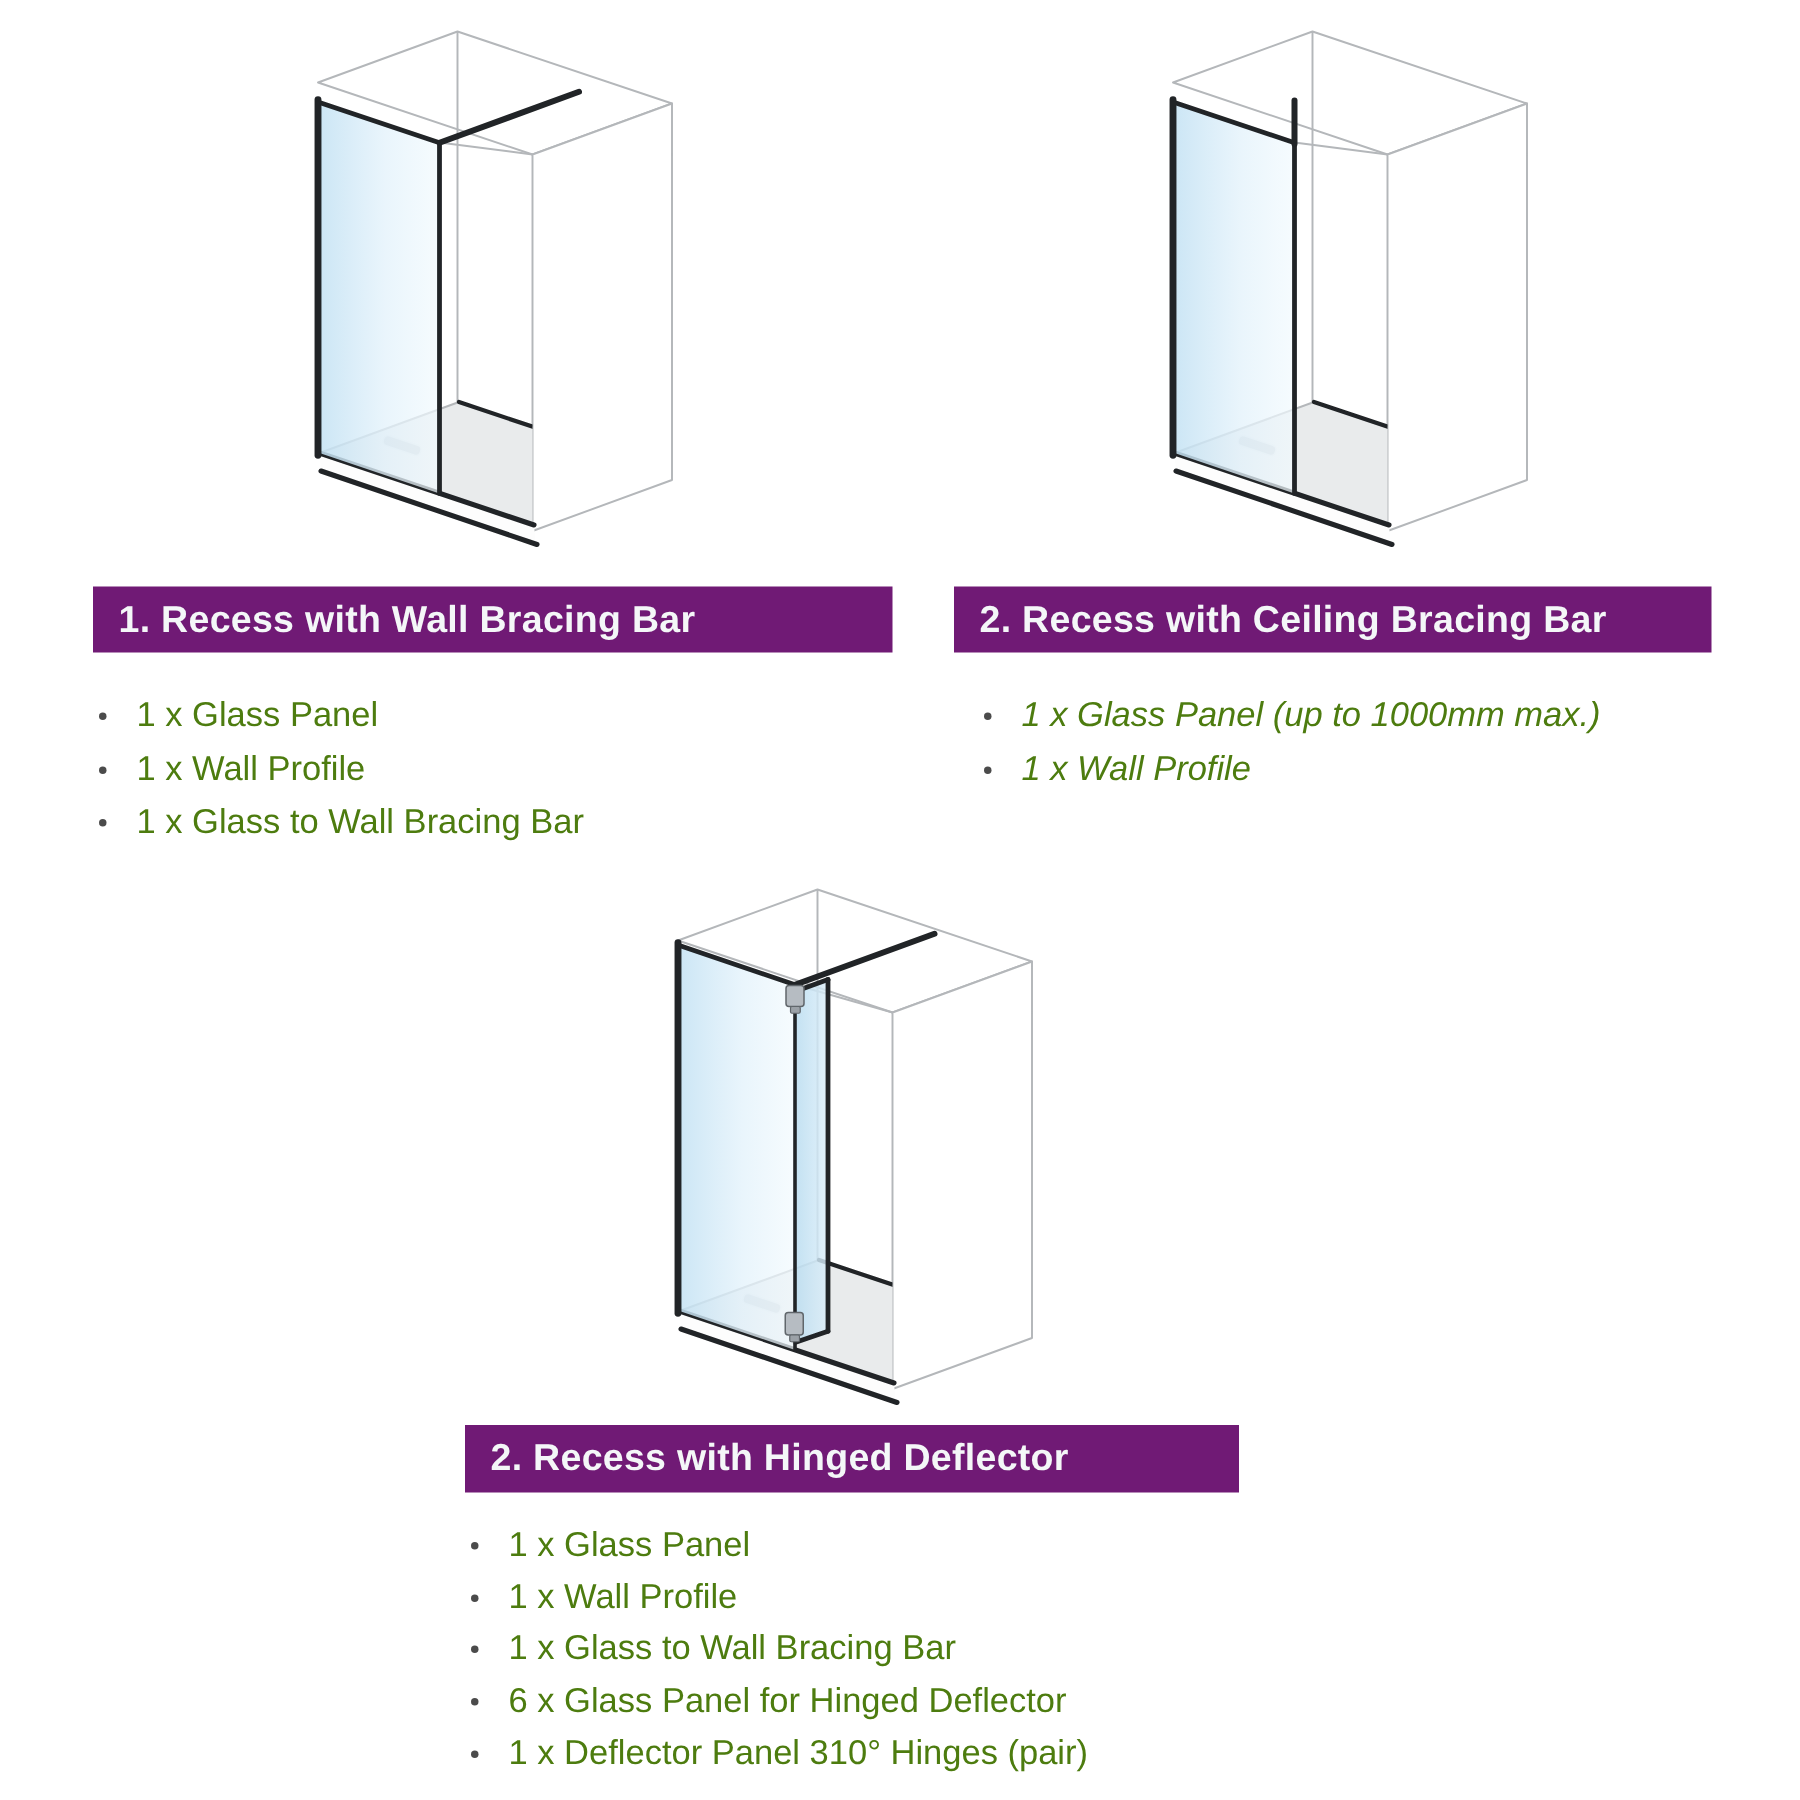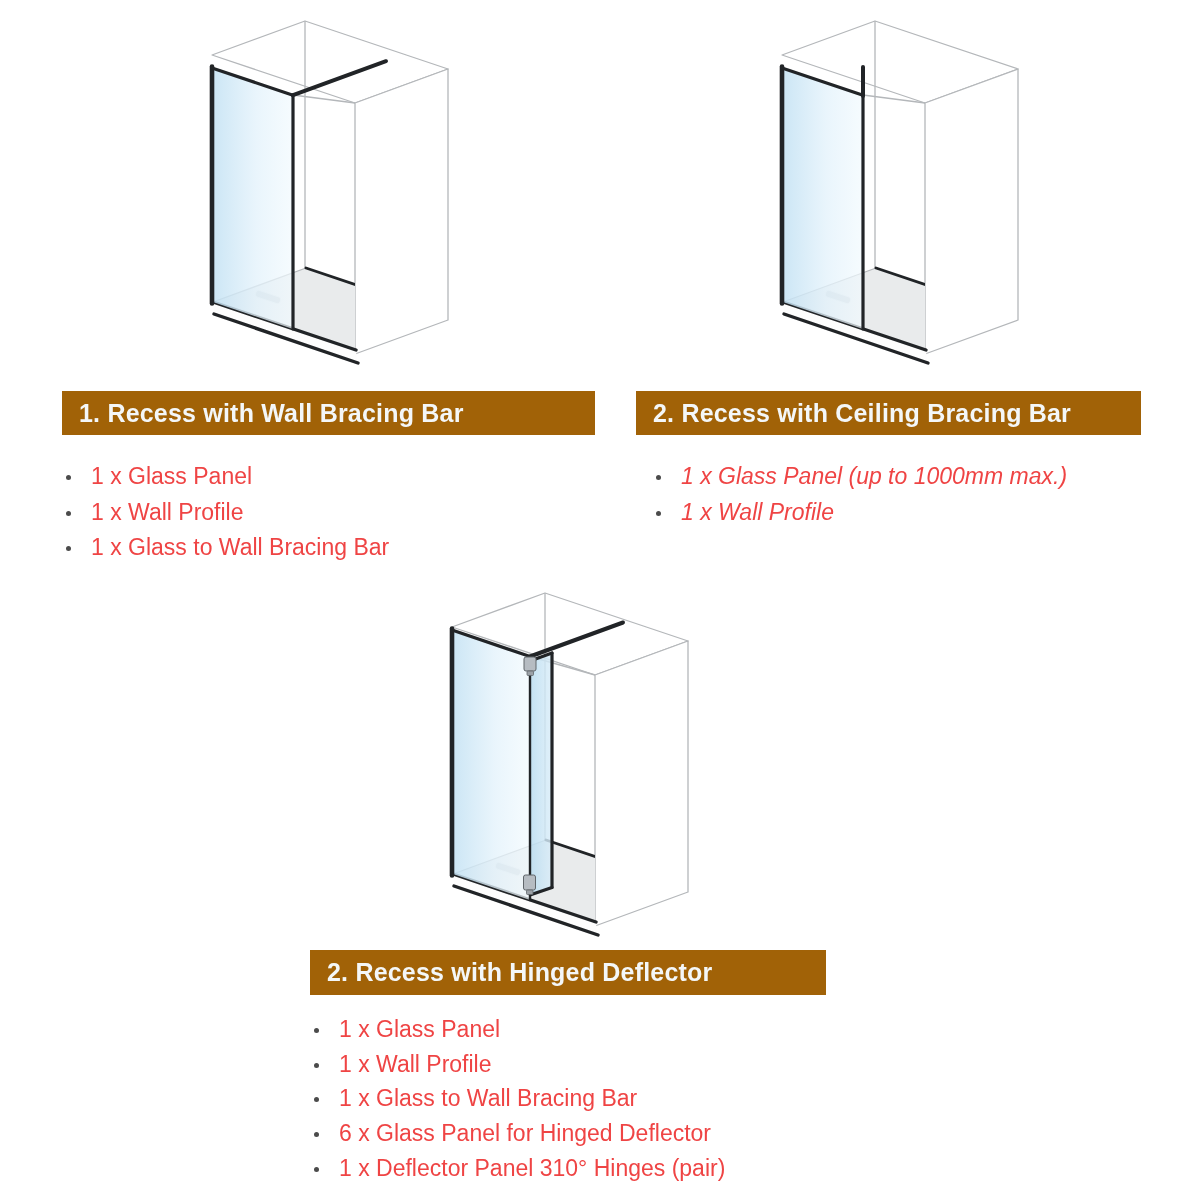--- a/index.html
+++ b/index.html
@@ -6,31 +6,31 @@
   body{
     width:1200px;height:1200px;background:#ffffff;position:relative;
     font-family:"Liberation Sans", sans-serif;overflow:hidden;
   }
   .stage{position:absolute;inset:0;}
   .diagram{position:absolute;width:300px;height:380px;}
   #diagram1{left:190px;top:10px;}
   #diagram2{left:760px;top:10px;}
   #diagram3{left:430px;top:582px;}
   .section-header{
-    position:absolute;background:#a16207;color:#f4f7f8;
+    position:absolute;background:#701a75;color:#f4f7f8;
     font-weight:bold;font-size:25px;line-height:44px;
     padding-left:17px;box-sizing:border-box;white-space:nowrap;
     letter-spacing:0.2px;
   }
   #sec1-header{left:62px;top:391px;width:533px;height:44px;}
   #sec2-header{left:636px;top:391px;width:505px;height:44px;}
   #sec3-header{left:310px;top:950px;width:516px;height:45px;line-height:45px;}
   ul.parts-list{position:absolute;margin:0;padding:0;list-style:none;}
   ul.parts-list li{
-    display:flex;align-items:center;font-size:23px;color:#ef4444;
+    display:flex;align-items:center;font-size:23px;color:#4d7c0f;
     white-space:nowrap;
   }
   ul.l12 li{height:35.5px;}
   ul.l3 li{height:34.8px;}
   #list1{left:66px;top:459px;width:525px;}
   #list2{left:656px;top:459px;width:545px;font-style:italic;}
   #list3{left:314px;top:1012px;width:570px;}
   .dot{
     width:5px;height:5px;border-radius:50%;background:#4b4b4b;
     margin-right:20px;flex:none;margin-top:2px;

